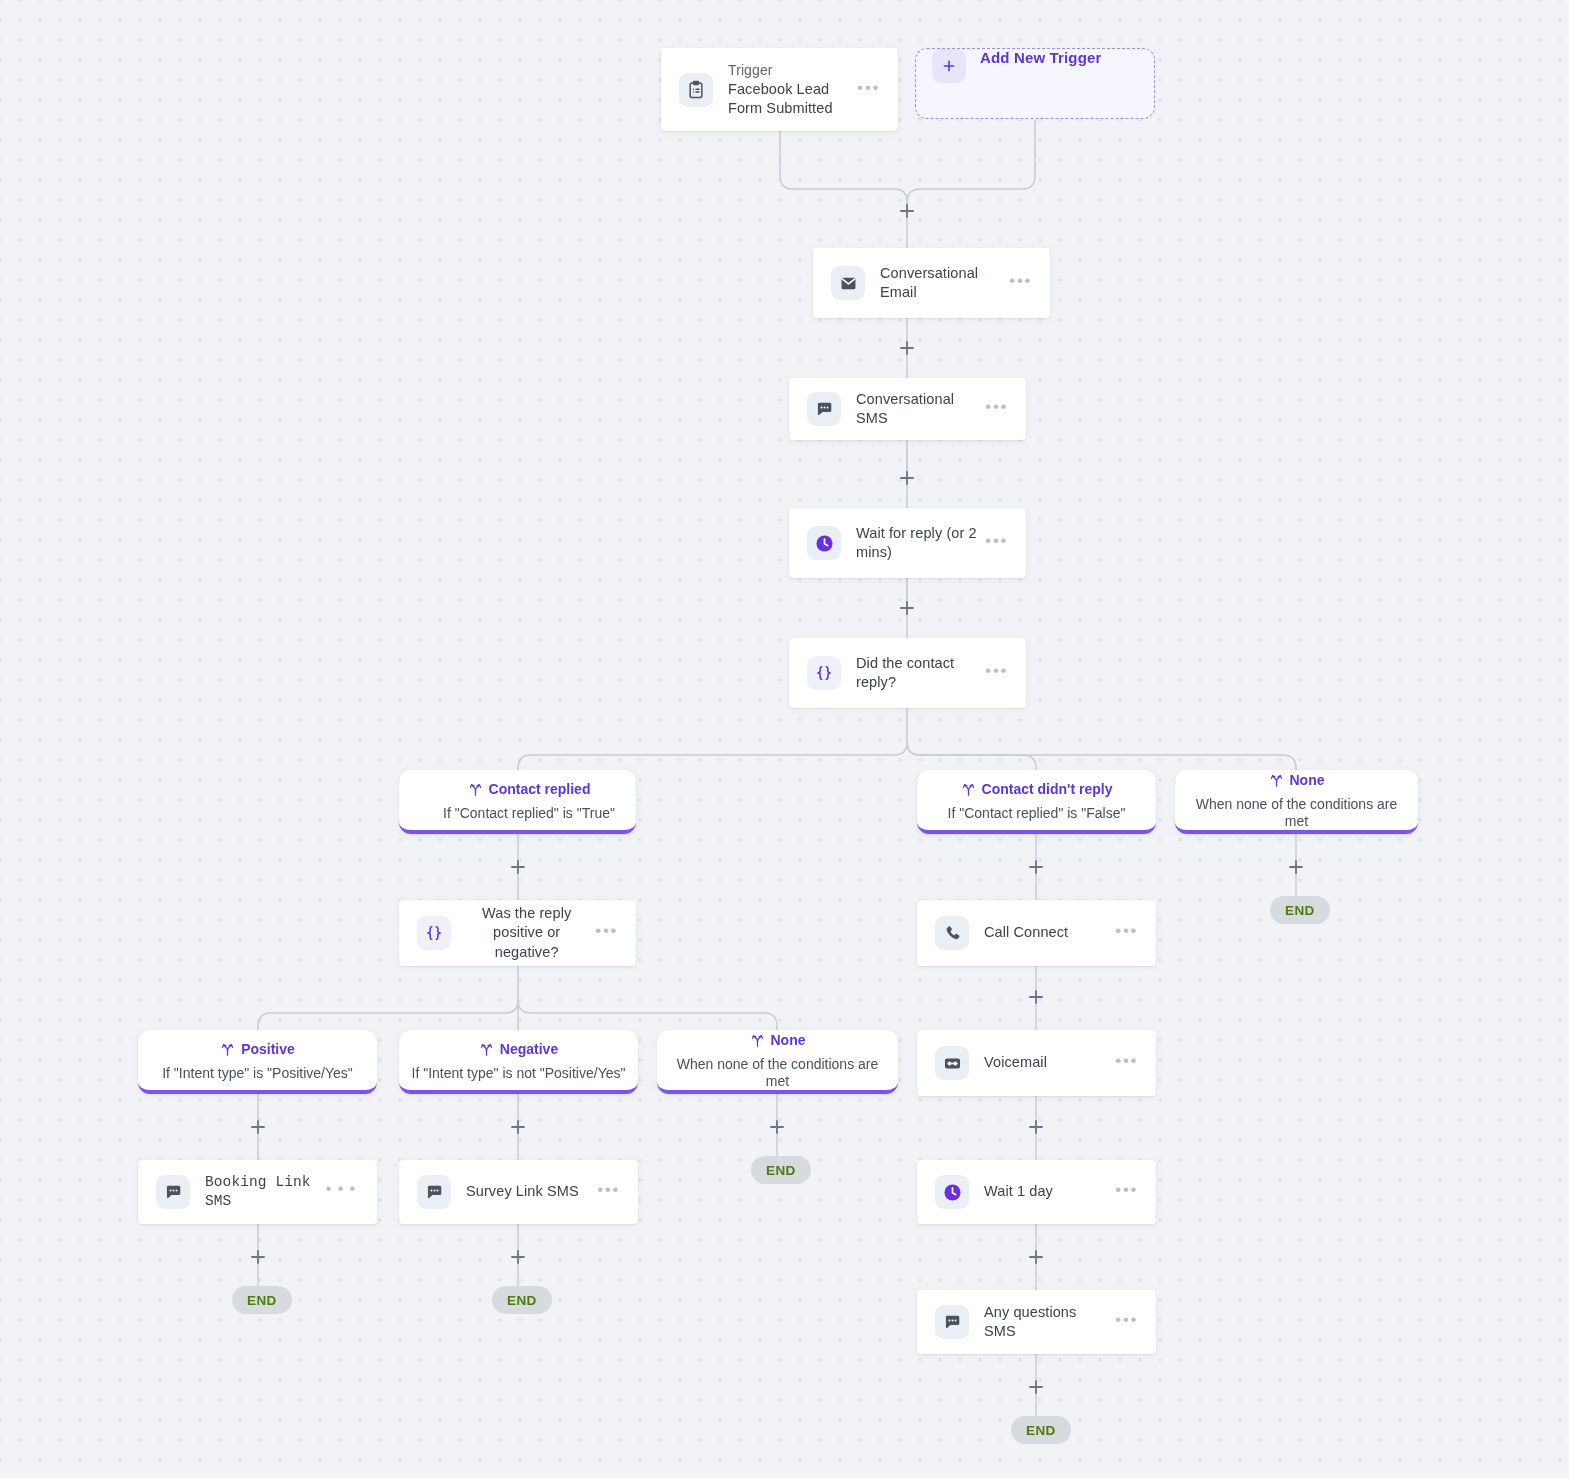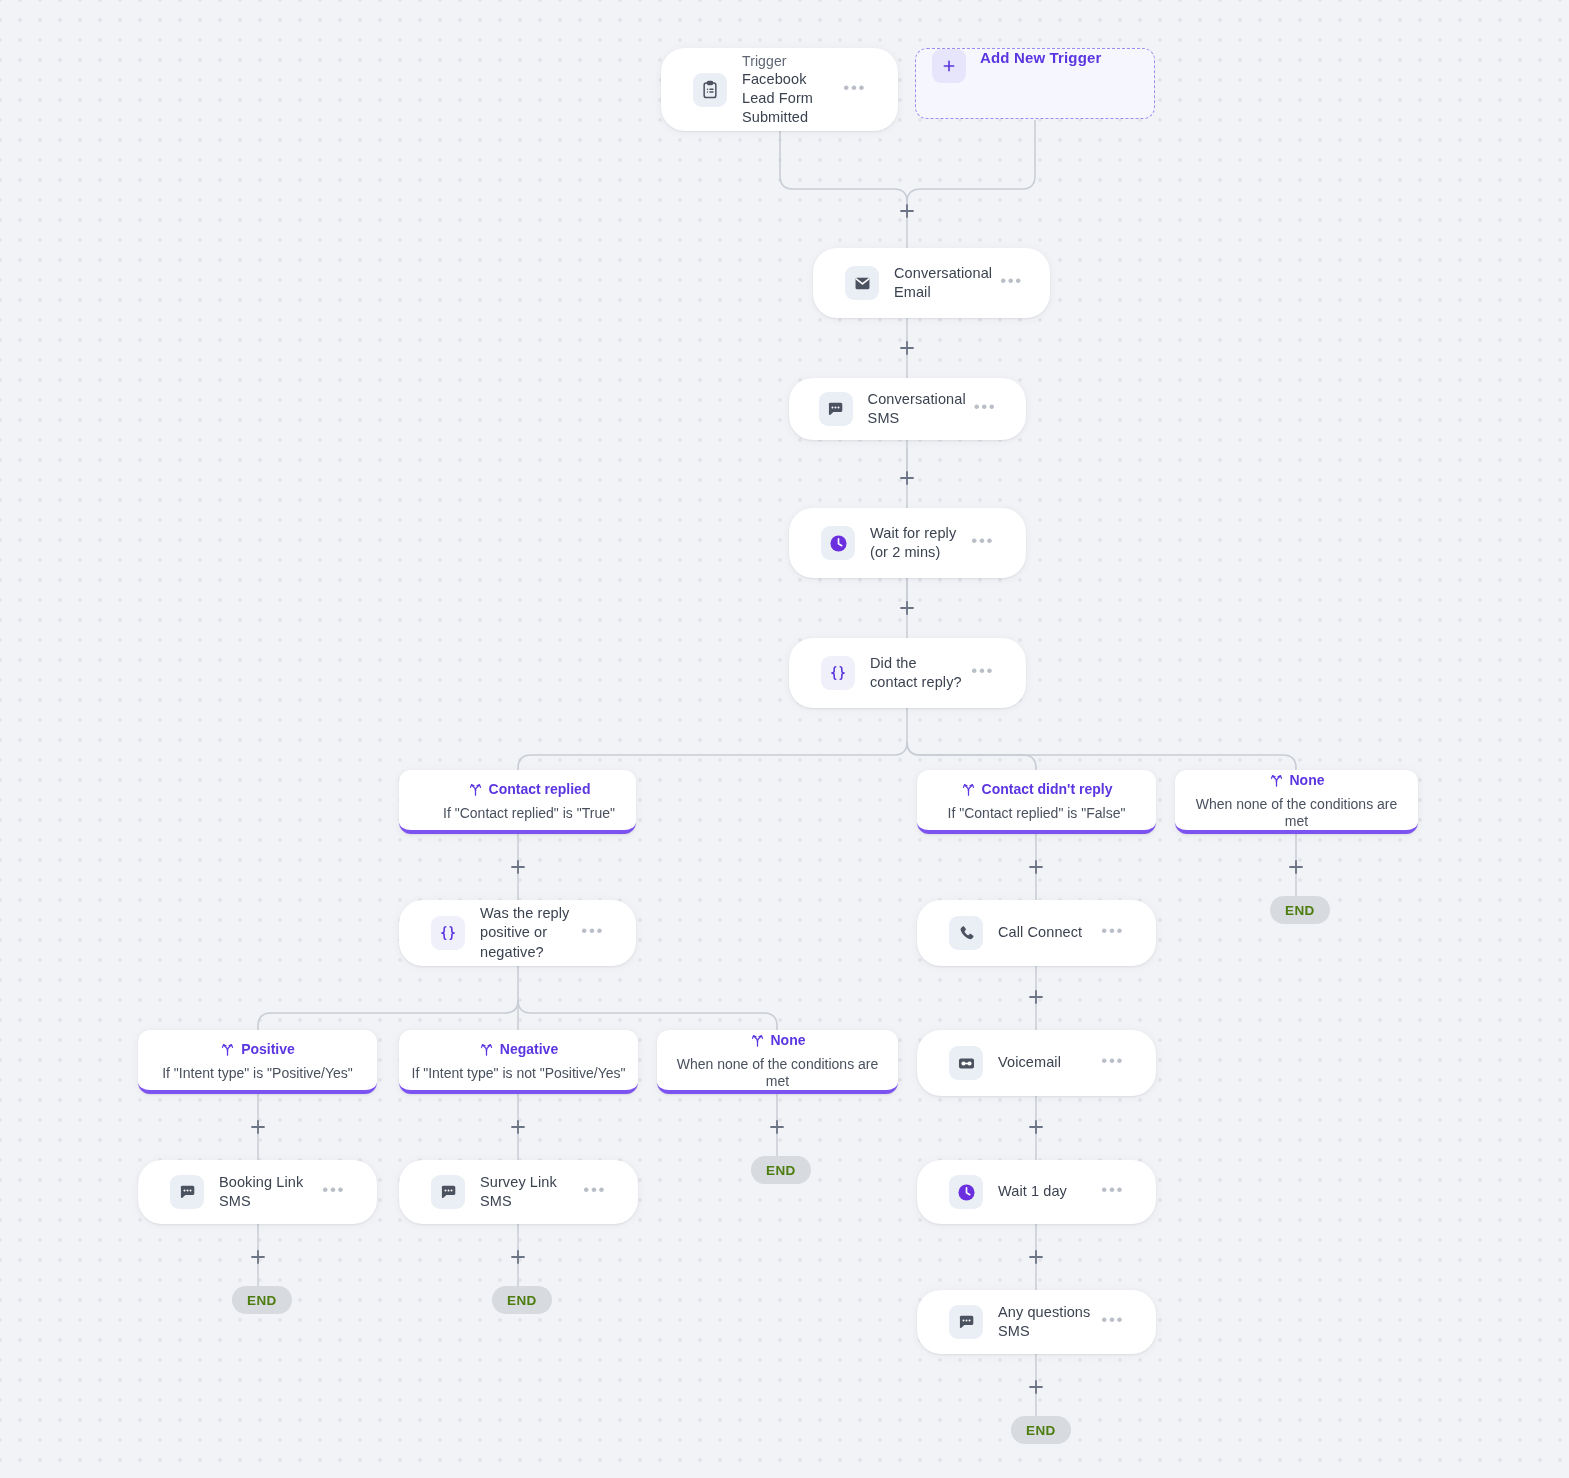--- a/index.html
+++ b/index.html
@@ -27,25 +27,25 @@
     width: 1569px;
     height: 1478px;
     pointer-events: none;
   }
 
   
   .node {
     position: absolute;
     box-sizing: border-box;
     background: #ffffff;
-    border-radius: 24px;
+    border-radius: 4px;
     box-shadow: 0 1px 2px rgba(16,24,40,.07), 0 1px 10px rgba(16,24,40,.05);
     display: flex;
     align-items: center;
-    padding: 0 32px;
+    padding: 0 18px;
   }
   .node .icon-box {
     width: 34px;
     height: 34px;
     border-radius: 9px;
     background: #eaeff5;
     display: flex;
     align-items: center;
     justify-content: center;
     flex: 0 0 34px;
@@ -326,21 +326,21 @@
         <path d="M12 13C12 8 8 8 6 5"></path>
         <path d="M12 13c0-5 4-5 6-8"></path>
         <path d="M4 8.6L5.6 4.3L9.6 6"></path>
         <path d="M20 8.6L18.4 4.3L14.4 6"></path>
       </svg>
       <span>None</span>
     </span>
     <span class="b-sub">When none of the conditions are met</span>
   </div>
 
-  <div class="node" style="left:399px; top:900px; width:237px; height:66px;">
+  <div class="node" style="left:399px; top:900px; width:237px; height:66px;text-align:center;">
     <span class="icon-box" style="background:#f0f0fb;">
       <svg width="20" height="20" viewBox="0 0 24 24" fill="none" stroke="#5b35e0" stroke-width="1.9" stroke-linecap="round" stroke-linejoin="round">
         <path d="M9.3 4.5C7.2 4.5 7.4 7 7.4 9.2c0 1.6-1.2 2.8-2.8 2.8 1.6 0 2.8 1.2 2.8 2.8 0 2.2-.2 4.7 1.9 4.7"></path>
         <path d="M14.7 4.5c2.1 0 1.9 2.5 1.9 4.7 0 1.6 1.2 2.8 2.8 2.8-1.6 0-2.8 1.2-2.8 2.8 0 2.2.2 4.7-1.9 4.7"></path>
       </svg>
     </span>
     <span class="node-label">Was the reply positive or negative?</span>
     <span class="dots">•••</span>
   </div>
 
@@ -402,21 +402,21 @@
         <rect x="2.5" y="5.8" width="19" height="12.4" rx="2.4"></rect>
         <circle cx="8.2" cy="12" r="2.6" fill="#ffffff"></circle>
         <circle cx="15.8" cy="12" r="2.6" fill="#ffffff"></circle>
         <rect x="8.2" y="11" width="7.6" height="2" fill="#ffffff"></rect>
       </svg>
     </span>
     <span class="node-label">Voicemail</span>
     <span class="dots">•••</span>
   </div>
 
-  <div class="node" style="left:138px; top:1160px; width:239px; height:64px;">
+  <div class="node" style="left:138px; top:1160px; width:239px; height:64px;font-family:Liberation Mono, monospace;">
     <span class="icon-box">
       <svg width="19" height="19" viewBox="0 0 24 24" fill="#4b5260">
         <path d="M3.4 5.6c0-1.1.9-2 2-2h13.2c1.1 0 2 .9 2 2v7.6c0 1.1-.9 2-2 2H9.3l-4.1 3.6c-.6.5-1.5.1-1.5-.7V5.6z"></path>
         <circle cx="8.2" cy="9.4" r="1.25" fill="#ffffff"></circle>
         <circle cx="12" cy="9.4" r="1.25" fill="#ffffff"></circle>
         <circle cx="15.8" cy="9.4" r="1.25" fill="#ffffff"></circle>
       </svg>
     </span>
     <span class="node-label">Booking Link SMS</span>
     <span class="dots">•••</span>

